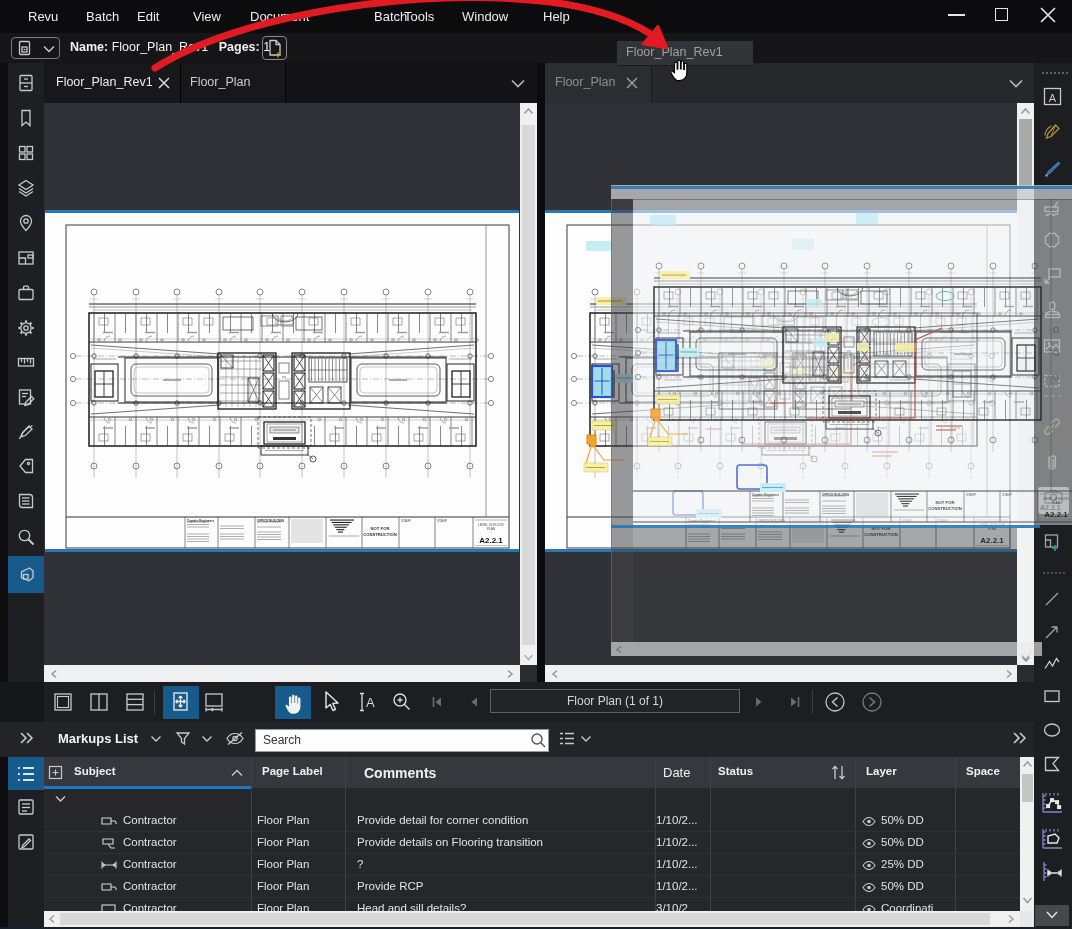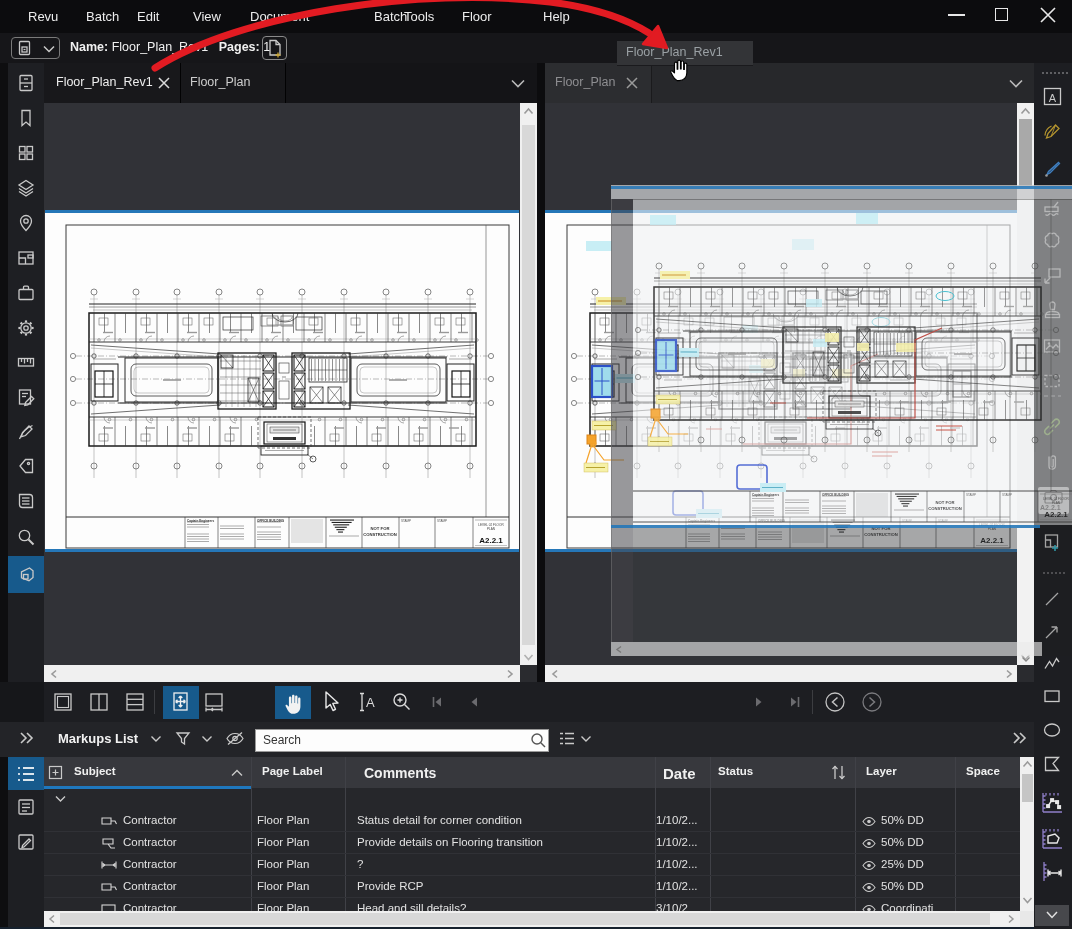--- a/index.html
+++ b/index.html
@@ -442,21 +442,21 @@
       </defs>
     </svg>
 <div class="abs" style="left:0;top:0;width:1072px;height:33px;background:#0c0c0e;"></div>
 <div class="abs" style="left:28px;top:9px;font-size:13px;color:#ececec;">Revu</div>
 <div class="abs" style="left:86px;top:9px;font-size:13px;color:#ececec;">Batch</div>
 <div class="abs" style="left:137px;top:9px;font-size:13px;color:#ececec;">Edit</div>
 <div class="abs" style="left:193px;top:9px;font-size:13px;color:#ececec;">View</div>
 <div class="abs" style="left:250px;top:9px;font-size:13px;color:#ececec;">Document</div>
 <div class="abs" style="left:338px;top:9px;font-size:13px;color:#ececec;margin-left:36px;">Batch</div>
 <div class="abs" style="left:404px;top:9px;font-size:13px;color:#ececec;">Tools</div>
-<div class="abs" style="left:462px;top:9px;font-size:13px;color:#ececec;">Floor</div>
+<div class="abs" style="left:462px;top:9px;font-size:13px;color:#ececec;">Window</div>
 <div class="abs" style="left:543px;top:9px;font-size:13px;color:#ececec;">Help</div>
 <div class="abs" style="left:948px;top:14px;width:17px;height:2px;background:#e8e8e8;"></div>
 <div class="abs" style="left:995px;top:8px;width:13px;height:13px;border:1.5px solid #e8e8e8;"></div>
 <svg class="abs" style="left:1039px;top:6px" width="18" height="18">
       <path d="M2,2 L16,16 M16,2 L2,16" stroke="#e8e8e8" stroke-width="1.6"></path>
     </svg>
 <div class="abs" style="left:0;top:33px;width:1072px;height:30px;background:#161619;"></div>
 <div class="abs" style="left:11px;top:37px;width:49px;height:22px;border:1px solid #7a7a7a;border-radius:4px;"></div>
 <svg class="abs" style="left:17px;top:40px" width="16" height="16">
       <g class="ic">
@@ -712,20 +712,21 @@
         <path d="M6.5,9 h5 M9,6.5 v5"></path>
       </g>
     </svg>
 <svg class="abs" style="left:429px;top:694px" width="16" height="16">
       <path d="M12,3.5 L6.5,8 12,12.5 z" fill="#6b6b6f"></path>
       <line x1="4.5" y1="3" x2="4.5" y2="13" stroke="#6b6b6f" stroke-width="1.6"></line>
     </svg>
 <svg class="abs" style="left:466px;top:694px" width="16" height="16">
       <path d="M11,3.5 L5.5,8 11,12.5 z" fill="#6b6b6f"></path>
     </svg>
+<div class="abs" style="left:490px;top:689px;width:250px;height:24px;border:1px solid #606064;background:#232428;color:#d5d5d5;font-size:12px;text-align:center;line-height:22px;">Floor Plan (1 of 1)</div>
 <svg class="abs" style="left:751px;top:694px" width="16" height="16">
       <path d="M5,3.5 L10.5,8 5,12.5 z" fill="#6b6b6f"></path>
     </svg>
 <svg class="abs" style="left:786px;top:694px" width="16" height="16">
       <path d="M5,3.5 L10.5,8 5,12.5 z" fill="#6b6b6f"></path>
       <line x1="12.5" y1="3" x2="12.5" y2="13" stroke="#6b6b6f" stroke-width="1.6"></line>
     </svg>
 <div class="abs" style="left:812px;top:690px;width:1px;height:24px;background:#3c3d41;"></div>
 <svg class="abs" style="left:824px;top:691px" width="22" height="22">
       <circle cx="11" cy="11" r="9" fill="none" stroke="#c2c2c2" stroke-width="1.3"></circle>
@@ -804,21 +805,21 @@
     </svg>
 <div class="abs" style="left:44px;top:757px;width:976px;height:154px;background:#26272b;"></div>
 <div class="abs" style="left:44px;top:757px;width:976px;height:31px;background:#37383d;"></div>
 <svg class="abs" style="left:48px;top:765px" width="15" height="15">
       <rect x="1.5" y="1.5" width="12" height="12" fill="none" stroke="#c9c9c9" stroke-width="1.2"></rect>
       <path d="M4.5,7.5 h6 M7.5,4.5 v6" stroke="#c9c9c9" stroke-width="1.2"></path>
     </svg>
 <div class="abs" style="left:74px;top:765px;font-size:11.5px;font-weight:bold;color:#f0f0f0;">Subject</div>
 <div class="abs" style="left:262px;top:765px;font-size:11.5px;font-weight:bold;color:#f0f0f0;">Page Label</div>
 <div class="abs" style="left:364px;top:765px;font-size:14px;font-weight:bold;color:#f0f0f0;">Comments</div>
-<div class="abs" style="left:663px;top:765px;font-size:15px;font-weight:bold;color:#f0f0f0;">Date</div>
+<div class="abs" style="left:663px;top:765px;font-size:13px;font-weight:normal;color:#f0f0f0;">Date</div>
 <div class="abs" style="left:718px;top:765px;font-size:11.5px;font-weight:bold;color:#f0f0f0;">Status</div>
 <div class="abs" style="left:866px;top:765px;font-size:11.5px;font-weight:bold;color:#f0f0f0;">Layer</div>
 <div class="abs" style="left:966px;top:765px;font-size:11.5px;font-weight:bold;color:#f0f0f0;">Space</div>
 <svg class="abs" style="left:230px;top:768px" width="14" height="10">
       <path d="M2,7.5 L7,2.5 12,7.5" stroke="#c9c9c9" stroke-width="1.4" fill="none"></path>
     </svg>
 <svg class="abs" style="left:831px;top:764px" width="16" height="17">
       <g stroke="#c9c9c9" stroke-width="1.3" fill="none">
         <line x1="4" y1="2" x2="4" y2="15"></line>
         <path d="M1.5,5 L4,2.5 6.5,5"></path>
@@ -836,21 +837,21 @@
 <svg class="abs" style="left:54px;top:794px" width="13" height="10">
       <path d="M2,2.5 L6.5,7 11,2.5" stroke="#c9c9c9" stroke-width="1.4" fill="none"></path>
     </svg>
 <svg class="abs" style="left:100px;top:813px" width="18" height="16">
       <g stroke="#d5d5d5" stroke-width="1.1">
         <path d="M2,5 h9 v6 h-9 z M2,8 l-0.5,0 M11,8 h4 l1.5,3" fill="none"></path>
       </g>
     </svg>
 <div class="abs" style="left:123px;top:814px;font-size:11.5px;color:#e2e2e2;">Contractor</div>
 <div class="abs" style="left:257px;top:814px;font-size:11.5px;color:#e2e2e2;">Floor Plan</div>
-<div class="abs" style="left:357px;top:814px;font-size:11.5px;color:#e2e2e2;">Status detail for corner condition</div>
+<div class="abs" style="left:357px;top:814px;font-size:11.5px;color:#e2e2e2;">Provide detail for corner condition</div>
 <div class="abs" style="left:656px;top:814px;font-size:11.5px;color:#e2e2e2;">1/10/2...</div>
 <svg class="abs" style="left:862px;top:816px" width="14" height="11">
       <path d="M1,5.5 C3,2.5 5,1.5 7,1.5 c2,0 4,1 6,4 -2,3 -4,4 -6,4 -2,0 -4,-1 -6,-4 z" fill="none" stroke="#c9c9c9" stroke-width="1.1"></path>
       <circle cx="7" cy="5.5" r="1.8" fill="#c9c9c9"></circle>
     </svg>
 <div class="abs" style="left:881px;top:814px;font-size:11.5px;color:#e2e2e2;">50% DD</div>
 <div class="abs" style="left:44px;top:831px;width:976px;height:1px;background:#303136;"></div>
 <svg class="abs" style="left:100px;top:835px" width="18" height="16">
       <g stroke="#d5d5d5" stroke-width="1.1">
         <path d="M3,4 h10 v5 h-10 z M8,9 l3,4 h4" fill="none"></path>

